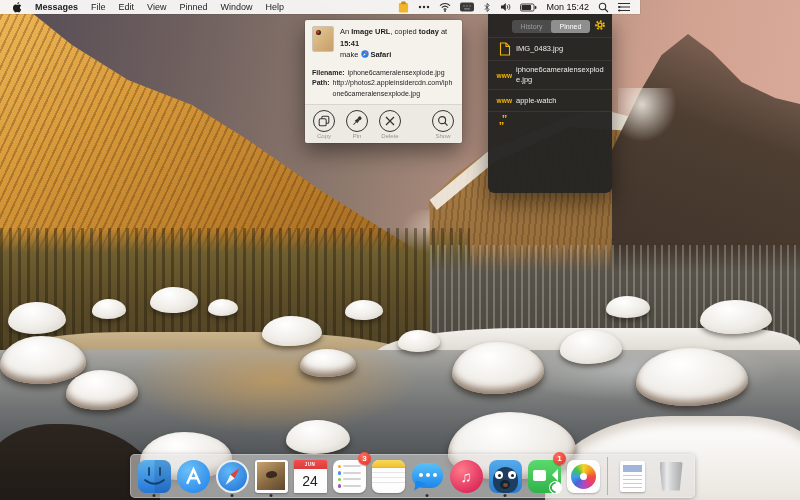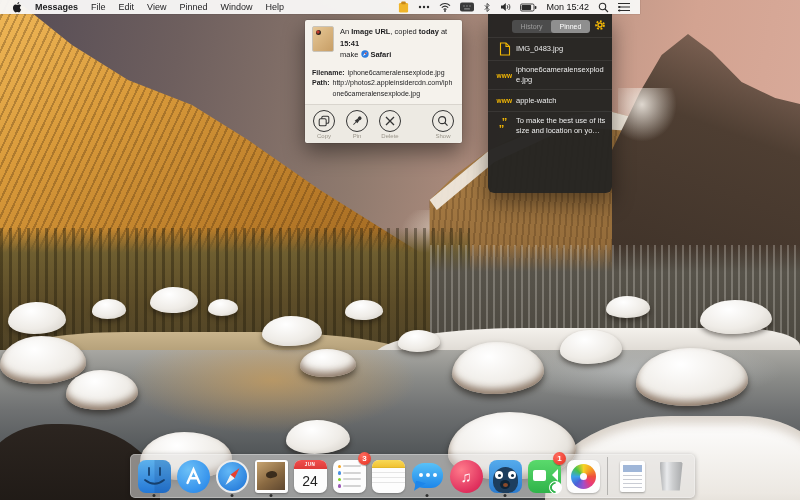--- a/index.html
+++ b/index.html
@@ -121,21 +121,21 @@
   .rdot { position:absolute; bottom:0px; left:50%; transform:translateX(-50%); width:3px; height:3px; border-radius:50%; background:#2e2e2e; }
   .badge { position:absolute; top:-3px; right:-4px; min-width:13px; height:13px; padding:0 3px; border-radius:7px;
     background:radial-gradient(circle at 35% 30%,#ff6a5e,#e5301f); color:#fff; font-size:8px; font-weight:bold;
     display:flex; align-items:center; justify-content:center; box-shadow:0 1px 1px rgba(0,0,0,.3); z-index:2; }
   .ic-finder { background:linear-gradient(180deg,#5db1ec,#2478d6); border-radius:8px; overflow:hidden; }
   .ic-appstore { background:radial-gradient(circle at 35% 30%,#6cc0f7,#1e7fe8); border-radius:50%; }
   .ic-safari { background:radial-gradient(circle at 38% 32%,#62b8f7,#1a6fd4); border-radius:50%; border:2px solid #ececec; }
   .ic-photoview { background:#fdfdfd; border-radius:3px; padding:2.5px; box-shadow:0 1px 2px rgba(0,0,0,.3); }
   .ic-photoview .pic { width:100%; height:100%; background:linear-gradient(145deg,#c7a471,#8a6a42 55%,#5e4730); position:relative; }
   .ic-photoview .bird { position:absolute; left:9px; top:9px; width:11px; height:7px; background:#3a2c1c; border-radius:50% 60% 40% 50%; transform:rotate(-12deg); }
-  .ic-cal { background:#fdfdfd; border-radius:7px; overflow:hidden; display:flex; flex-direction:column; box-shadow:0 1px 2px rgba(0,0,0,.25); }
+  .ic-cal { background:#fdfdfd; border-radius:1px; overflow:hidden; display:flex; flex-direction:column; box-shadow:0 1px 2px rgba(0,0,0,.25); }
   .cal-top { height:9px; background:linear-gradient(#f1504e,#dd3a38); color:#fff; font-size:4.5px; font-weight:bold; display:flex; align-items:center; justify-content:center; letter-spacing:.5px; }
   .cal-day { flex:1; display:flex; align-items:center; justify-content:center; font-size:14px; color:#222; font-weight:300; }
   .ic-rem { background:#fdfdfd; border-radius:7px; padding:5px 5px; display:flex; flex-direction:column; justify-content:space-between; box-shadow:0 1px 2px rgba(0,0,0,.25); }
   .rrow { display:flex; align-items:center; gap:2px; }
   .rrow i { width:3.5px; height:3.5px; border-radius:50%; }
   .rrow span { flex:1; height:1.8px; background:#d4d4d4; border-radius:1px; }
   .ic-notes { background:#fdfdfd; border-radius:7px; overflow:hidden; box-shadow:0 1px 2px rgba(0,0,0,.25); }
   .notes-top { height:8px; background:linear-gradient(#f8d957,#f1c232); border-bottom:1px solid #e3b82a; }
   .notes-line { height:1px; background:#e5e5e5; margin-top:4px; }
   .ic-msg { position:relative; }
@@ -318,21 +318,20 @@
     <span class="p-ico www">www</span>
     <span class="p-txt noBreak">apple-watch</span>
   </div>
   <div class="p-item">
     <span class="p-ico">
         <span class="qwrap">
           <span></span>
           <span></span>
         </span>
       </span>
-    <span class="p-txt noBreak">To make the best use of its size and location on yo…</span>
   </div>
 </div>
 
 <div id="popover">
   <div class="pop-body">
     <div class="sum-row">
       <div class="thumb"></div>
       <div class="sum-text">
         <span>An </span><b>Image URL</b><span>, copied </span><b>today</b><span> at </span><b>15:41</b><br>
         <span>make </span><span class="safari-mini"><svg width="8" height="8" viewBox="0 0 10 10">

